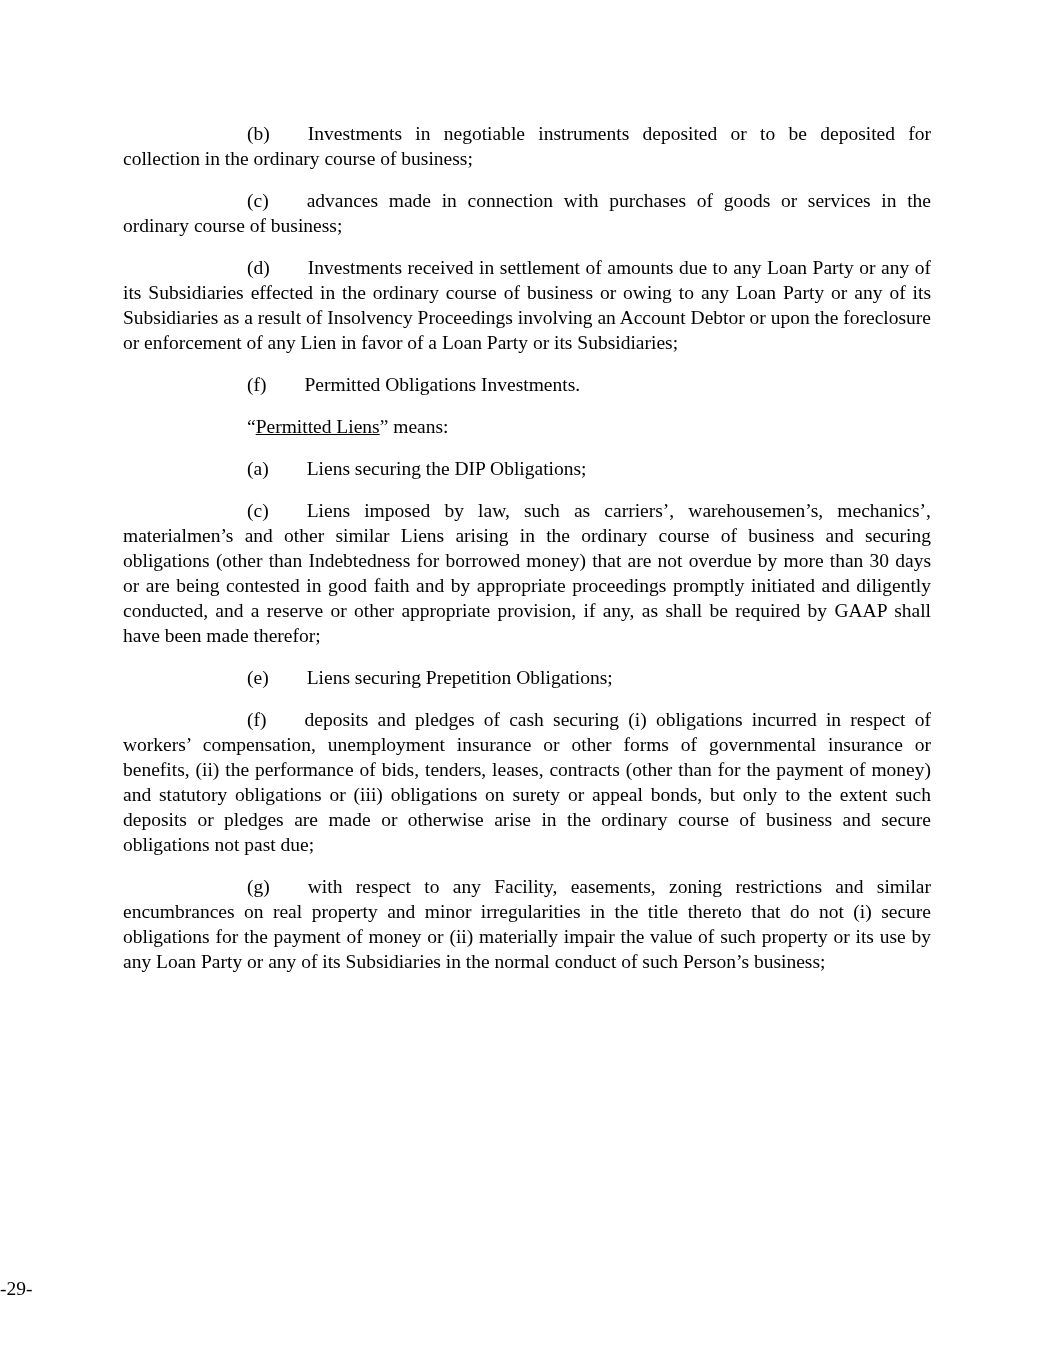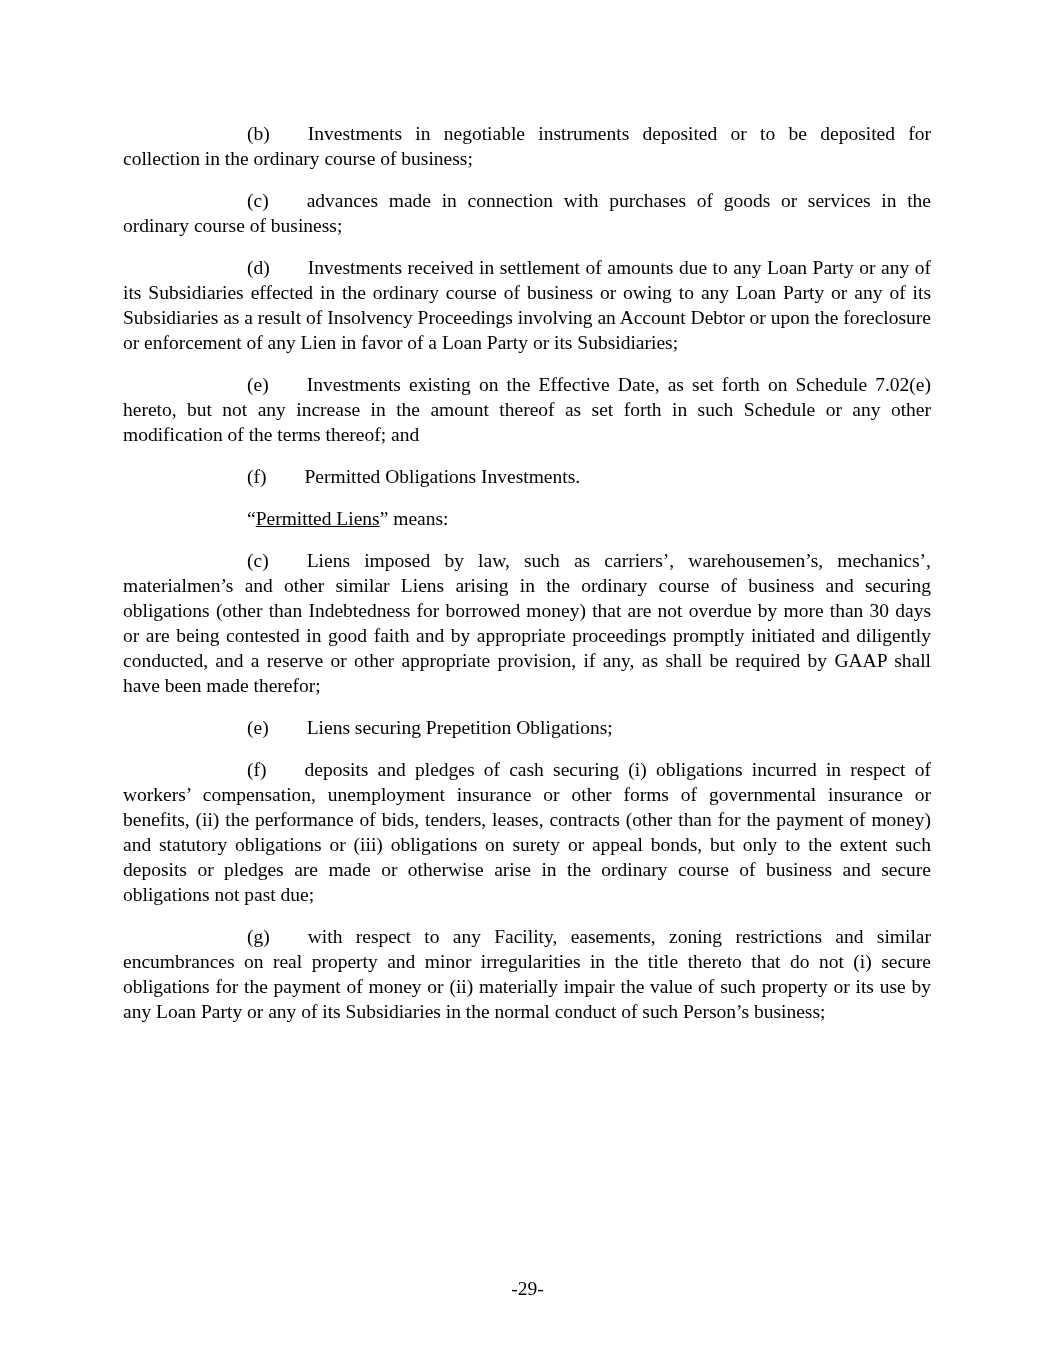--- a/index.html
+++ b/index.html
@@ -42,43 +42,43 @@
     width: 38px;
   }
   .underline {
     text-decoration: underline;
   }
   .footer {
     position: absolute;
     top: 1276px;
     left: 0;
     width: 100%;
-    text-align: center;
+    text-align: left;
     font-size: 19.5px;
     line-height: 25px;
   }
 </style>
 </head>
 <body>
 
 <div class="page">
   <div class="content">
 
     <p class="para"><span class="plabel">(b)</span><span class="tab"></span><span class="ptext">Investments in negotiable instruments deposited or to be deposited for collection in the ordinary course of business;</span></p>
 
     <p class="para"><span class="plabel">(c)</span><span class="tab"></span><span class="ptext">advances made in connection with purchases of goods or services in the ordinary course of business;</span></p>
 
     <p class="para"><span class="plabel">(d)</span><span class="tab"></span><span class="ptext">Investments received in settlement of amounts due to any Loan Party or any of its Subsidiaries effected in the ordinary course of business or owing to any Loan Party or any of its Subsidiaries as a result of Insolvency Proceedings involving an Account Debtor or upon the foreclosure or enforcement of any Lien in favor of a Loan Party or its Subsidiaries;</span></p>
 
-    <p class="para"><span class="plabel">(e)</span><span class="tab"></span><span class="ptext">Investments existing on the Effective Date, as set forth on Schedule 7.02(e) hereto, but not any increase in the amount thereof as set forth in such Schedule or any other modification of the terms thereof; and</span></p>
 
     <p class="para"><span class="plabel">(f)</span><span class="tab"></span><span class="ptext">Permitted Obligations Investments.</span></p>
 
     <p class="para"><span>“</span><span class="underline">Permitted Liens</span><span>” means:</span></p>
 
+    <p class="para"><span class="plabel">(a)</span><span class="tab"></span><span class="ptext">Liens securing the DIP Obligations;</span></p>
 
 
     <p class="para"><span class="plabel">(c)</span><span class="tab"></span><span class="ptext">Liens imposed by law, such as carriers’, warehousemen’s, mechanics’, materialmen’s and other similar Liens arising in the ordinary course of business and securing obligations (other than Indebtedness for borrowed money) that are not overdue by more than 30 days or are being contested in good faith and by appropriate proceedings promptly initiated and diligently conducted, and a reserve or other appropriate provision, if any, as shall be required by GAAP shall have been made therefor;</span></p>
 
 
     <p class="para"><span class="plabel">(e)</span><span class="tab"></span><span class="ptext">Liens securing Prepetition Obligations;</span></p>
 
     <p class="para"><span class="plabel">(f)</span><span class="tab"></span><span class="ptext">deposits and pledges of cash securing (i) obligations incurred in respect of workers’ compensation, unemployment insurance or other forms of governmental insurance or benefits, (ii) the performance of bids, tenders, leases, contracts (other than for the payment of money) and statutory obligations or (iii) obligations on surety or appeal bonds, but only to the extent such deposits or pledges are made or otherwise arise in the ordinary course of business and secure obligations not past due;</span></p>
 
     <p class="para"><span class="plabel">(g)</span><span class="tab"></span><span class="ptext">with respect to any Facility, easements, zoning restrictions and similar encumbrances on real property and minor irregularities in the title thereto that do not (i) secure obligations for the payment of money or (ii) materially impair the value of such property or its use by any Loan Party or any of its Subsidiaries in the normal conduct of such Person’s business;</span></p>

